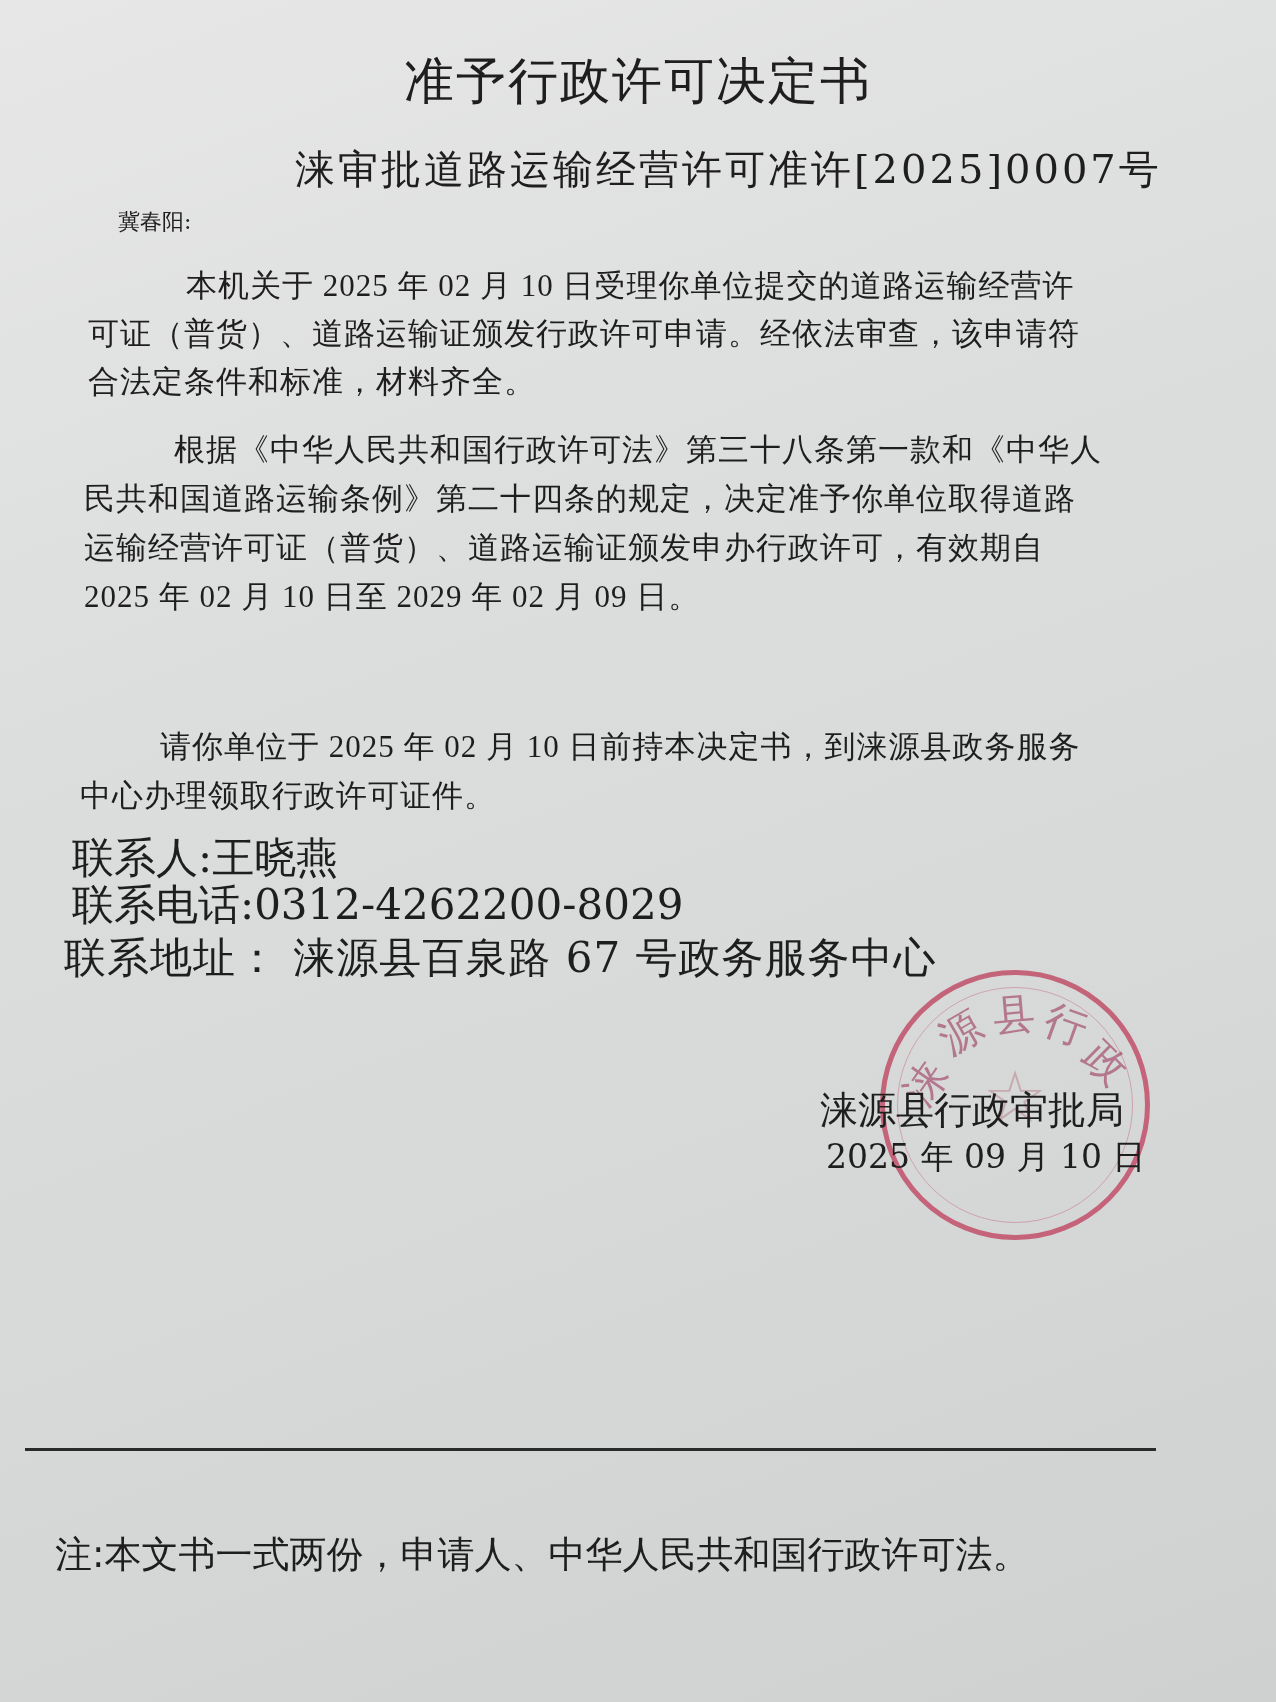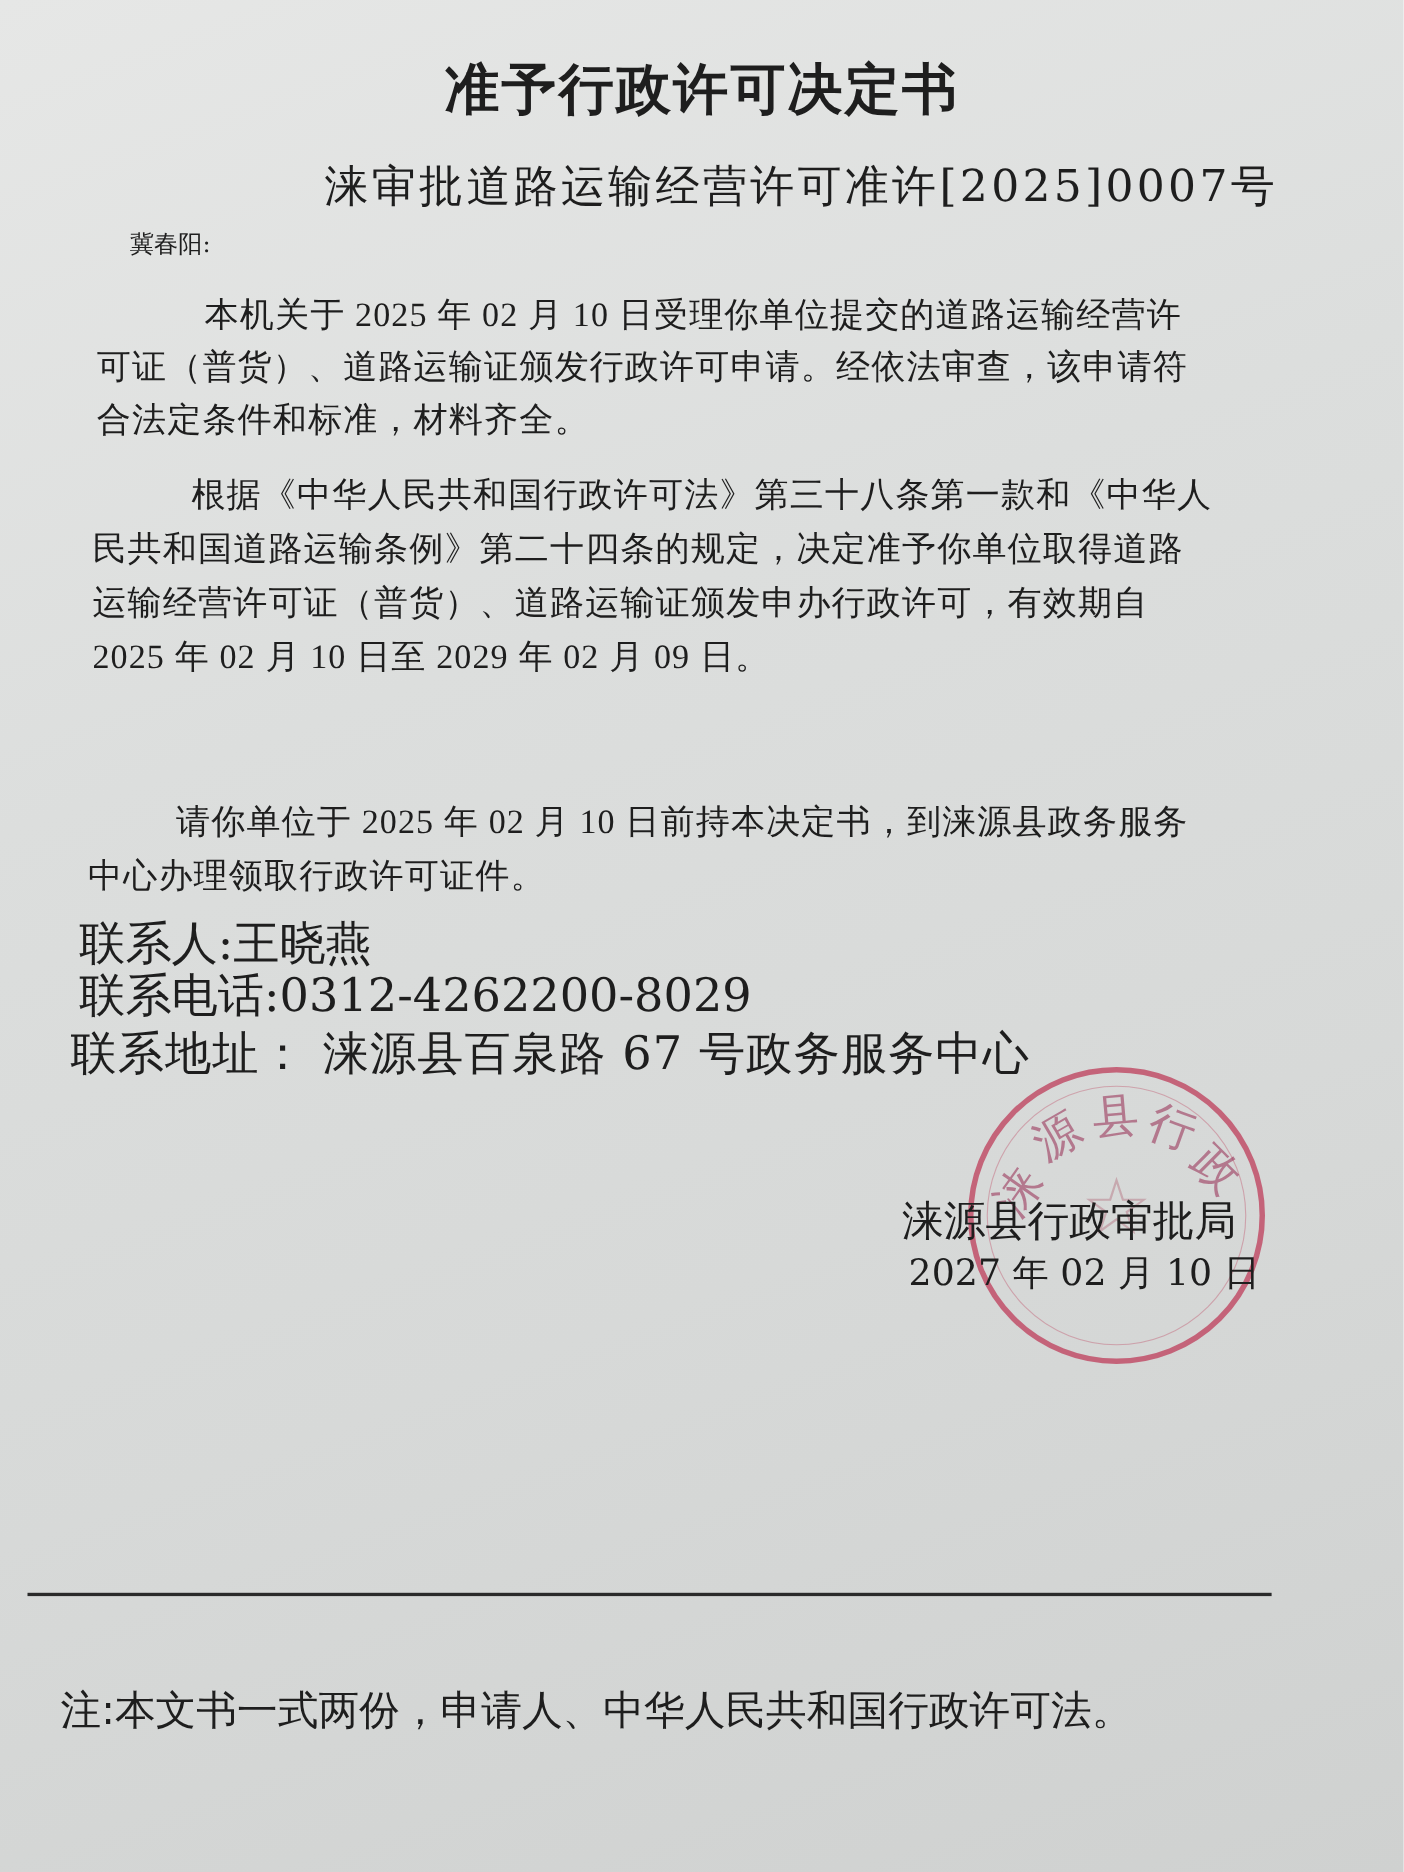--- a/index.html
+++ b/index.html
@@ -4,21 +4,21 @@
 <style>
   html, body { margin: 0; padding: 0; }
   body {
     width: 1276px; height: 1702px; overflow: hidden;
     background: linear-gradient(160deg, #e6e7e6 0%, #dcdedd 35%, #d7d9d8 65%, #cfd1d0 100%);
     font-family: "DejaVu Serif", "Liberation Serif", serif;
     color: #1e1e1e;
     position: relative;
   }
   .abs { position: absolute; white-space: nowrap; }
-  .title { left: 0; width: 1276px; text-align: center; top: 48px; font-size: 50px; font-weight: bold; letter-spacing: 2px; font-family: "DejaVu Sans", "Liberation Sans", sans-serif; }
+  .title { left: 0; width: 1276px; text-align: center; top: 48px; font-size: 50px; font-weight: normal; letter-spacing: 2px; font-family: "DejaVu Sans", "Liberation Sans", sans-serif; }
   .docno { left: 295px; top: 142px; font-size: 40px; letter-spacing: 3px; }
   .addressee { left: 118px; top: 207px; font-size: 22px; }
   .para { left: 88px; width: 1000px; font-size: 31px; line-height: 48px; white-space: normal; text-indent: 98px; letter-spacing: 1px; font-family: Liberation Serif, serif; }
   .p1 { top: 262px; }
   .p2 { top: 425px; left: 84px; width: 1020px; line-height: 49px; text-indent: 90px; }
   .p3 { top: 675px; left: 80px; width: 1020px; line-height: 49px; text-indent: 80px; margin-top: 47px; }
   .contact { left: 72px; font-size: 42px; }
   .c1 { top: 830px; }
   .c2 { top: 877px; }
   .c3 { top: 930px; left: 64px; letter-spacing: 1px; }
@@ -57,16 +57,16 @@
   <div class="seal-inner"></div>
   <div class="seal-star">☆</div>
   <span class="seal-text" style="left:20px;top:80px;transform:rotate(-55deg);">涞</span>
   <span class="seal-text" style="left:55px;top:30px;transform:rotate(-30deg);">源</span>
   <span class="seal-text" style="left:108px;top:12px;transform:rotate(-5deg);">县</span>
   <span class="seal-text" style="left:160px;top:22px;transform:rotate(20deg);">行</span>
   <span class="seal-text" style="left:200px;top:60px;transform:rotate(45deg);">政</span>
 </div>
 
 <div class="abs issuer">涞源县行政审批局</div>
-<div class="abs issue-date">2027 年 02 月 10 日</div>
+<div class="abs issue-date">2025 年 09 月 10 日</div>
 
 <div class="abs rule"></div>
 <div class="abs note">注:本文书一式两份，申请人、中华人民共和国行政许可法。</div>
 
 </body></html>

